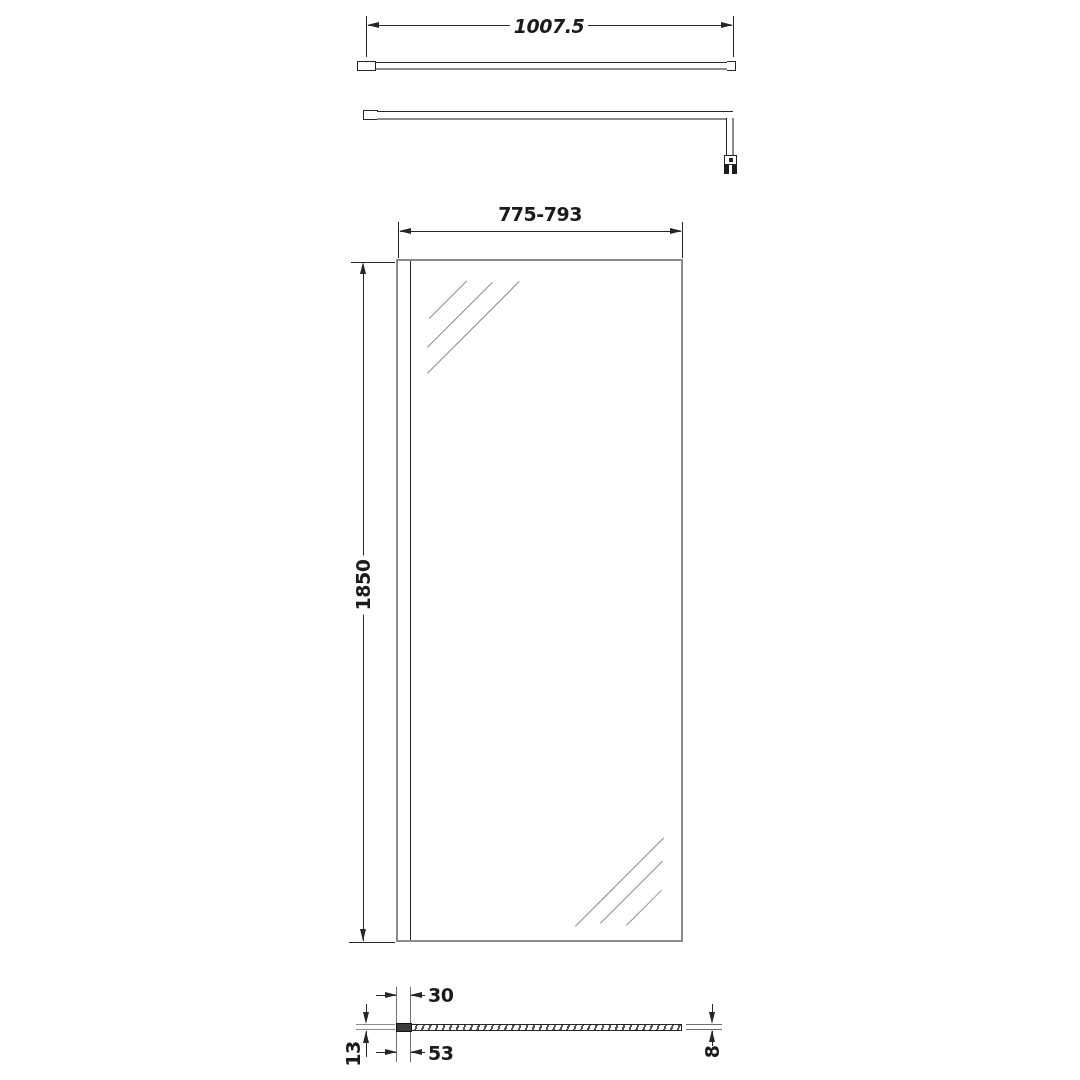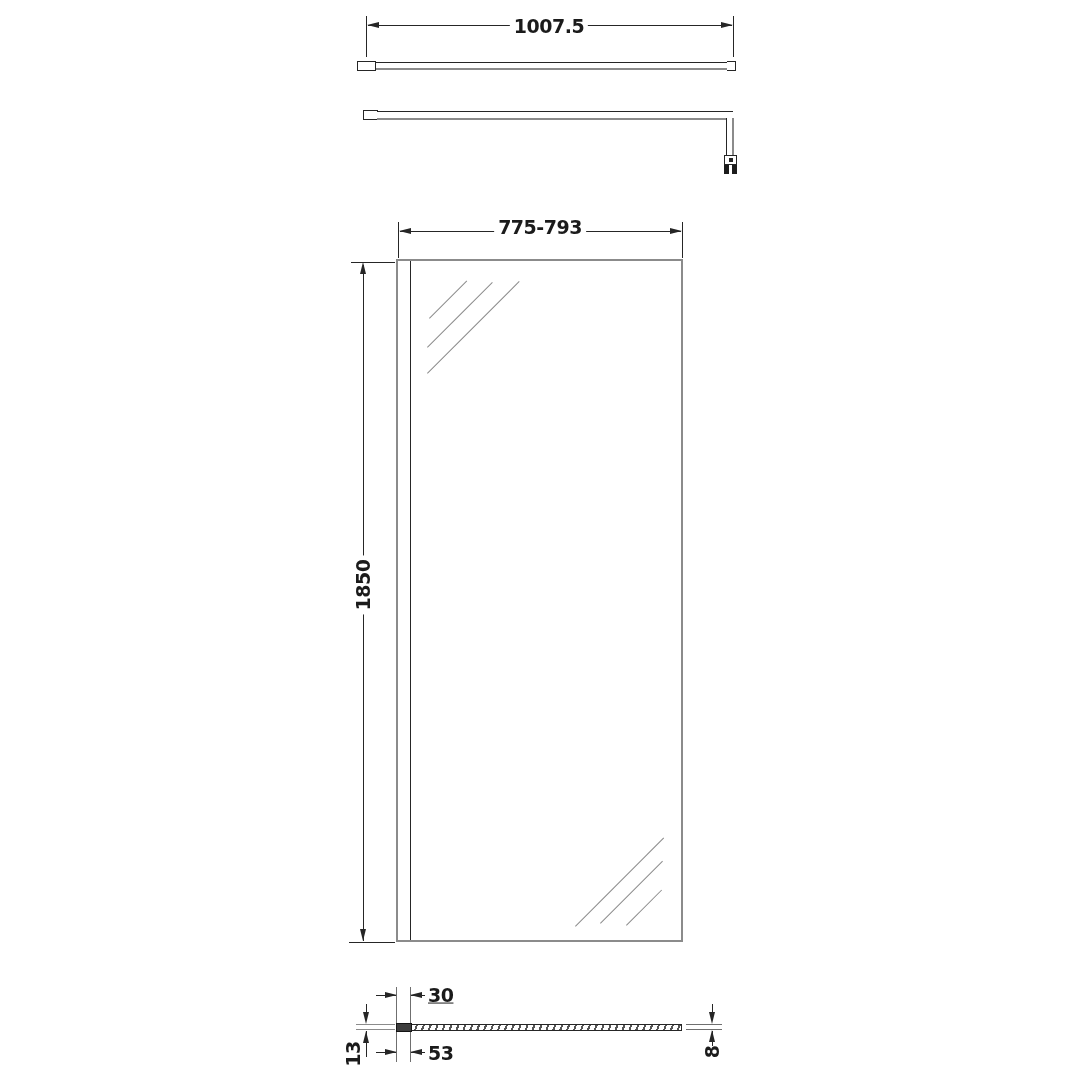--- a/index.html
+++ b/index.html
@@ -34,42 +34,42 @@
 <body>
 
 <div class="canvas">
 
   <div>
     <div class="abs ln" style="left:365.5px;top:16px;width:1.3px;height:41px;"></div>
     <div class="abs ln" style="left:733px;top:16px;width:1.3px;height:41px;"></div>
     <div class="abs ln" style="left:368px;top:24.5px;width:364px;height:1.3px;"></div>
     <div class="arr l" style="left:367px;top:21.6px;"></div>
     <div class="arr r" style="left:721px;top:21.6px;"></div>
-    <div class="dim-label" style="left:549px;top:25.5px;">1007.5</div>
+    <div class="dim-label" style="left:549px;top:25.5px;font-style:italic;">1007.5</div>
     <div class="abs part" style="left:357px;top:60.5px;width:19px;height:10px;"></div>
     <div class="abs" style="left:376px;top:61.5px;width:352px;height:8.5px;border-top:1.6px solid #262626;border-bottom:2.6px solid #8b8b8b;background:#ffffff;"></div>
     <div class="abs" style="left:727px;top:61px;width:9px;height:10px;border:1.6px solid #262626;border-left:none;background:#ffffff;"></div>
   </div>
 
   <div>
     <div class="abs part" style="left:363px;top:109.5px;width:14.5px;height:10.5px;"></div>
     <div class="abs" style="left:377px;top:110.5px;width:356px;height:9px;border-top:1.6px solid #262626;border-bottom:2.6px solid #8b8b8b;background:#ffffff;"></div>
     <div class="abs" style="left:726px;top:118px;width:7.5px;height:39px;border-left:1.4px solid #262626;border-right:2.4px solid #8b8b8b;background:#ffffff;"></div>
     <div class="abs" style="left:723.5px;top:155px;width:13.5px;height:10px;border:1.5px solid #262626;background:#ffffff;"></div>
     <div class="abs" style="left:729px;top:158px;width:3.5px;height:3.5px;background:#262626;"></div>
     <div class="abs" style="left:723.5px;top:164.5px;width:13.5px;height:9px;background:linear-gradient(90deg,#1c1c1c 0 5px,#ffffff 5px 8.5px,#1c1c1c 8.5px 13.5px);"></div>
   </div>
 
   <div>
     <div class="abs ln" style="left:397.5px;top:222px;width:1.3px;height:36px;"></div>
     <div class="abs ln" style="left:681.5px;top:222px;width:1.3px;height:36px;"></div>
     <div class="abs ln" style="left:400px;top:230.5px;width:281px;height:1.3px;"></div>
     <div class="arr l" style="left:399px;top:227.6px;"></div>
     <div class="arr r" style="left:670px;top:227.6px;"></div>
-    <div class="dim-label" style="left:540px;top:227px;">775-793</div>
+    <div class="dim-label" style="left:540px;top:214px;">775-793</div>
 
     <div class="abs" style="left:396px;top:259px;width:287px;height:683px;border:2.2px solid #8b8b8b;background:#ffffff;"></div>
     <div class="abs ln" style="left:409.5px;top:261px;width:1.4px;height:679px;"></div>
 
     <div class="shine" style="left:429px;top:318px;width:53px;"></div>
     <div class="shine" style="left:427px;top:347px;width:92px;"></div>
     <div class="shine" style="left:427px;top:373px;width:130px;"></div>
     <div class="shine" style="left:575px;top:926px;width:125px;"></div>
     <div class="shine" style="left:600px;top:923px;width:88px;"></div>
     <div class="shine" style="left:626px;top:925px;width:50px;"></div>
@@ -88,21 +88,21 @@
     <div class="abs lngray" style="left:356px;top:1023.5px;width:39px;height:1.2px;"></div>
     <div class="abs lngray" style="left:356px;top:1028.8px;width:39px;height:1.2px;"></div>
 
     <div class="abs hatch" style="left:411px;top:1023.5px;width:271px;height:7.5px;"></div>
     <div class="abs" style="left:395.5px;top:1022.5px;width:16px;height:9.5px;background:#3d3d3d;border:1.2px solid #141414;"></div>
 
     <div class="abs ln" style="left:376px;top:994.5px;width:20px;height:1.3px;"></div>
     <div class="arr r" style="left:385px;top:991.6px;"></div>
     <div class="abs ln" style="left:411px;top:994.5px;width:14px;height:1.3px;"></div>
     <div class="arr l" style="left:410px;top:991.6px;"></div>
-    <div class="dim-label plain" style="left:428px;top:995px;text-decoration:underline;">30</div>
+    <div class="dim-label plain" style="left:428px;top:995px;">30</div>
 
     <div class="abs ln" style="left:376px;top:1052px;width:20px;height:1.3px;"></div>
     <div class="arr r" style="left:385px;top:1049.1px;"></div>
     <div class="abs ln" style="left:411px;top:1052px;width:14px;height:1.3px;"></div>
     <div class="arr l" style="left:410px;top:1049.1px;"></div>
     <div class="dim-label plain" style="left:428px;top:1052.5px;">53</div>
 
     <div class="abs ln" style="left:365.5px;top:1004px;width:1.3px;height:12px;"></div>
     <div class="arr d" style="left:362.6px;top:1011.5px;"></div>
     <div class="abs ln" style="left:365.5px;top:1031px;width:1.3px;height:26px;"></div>

